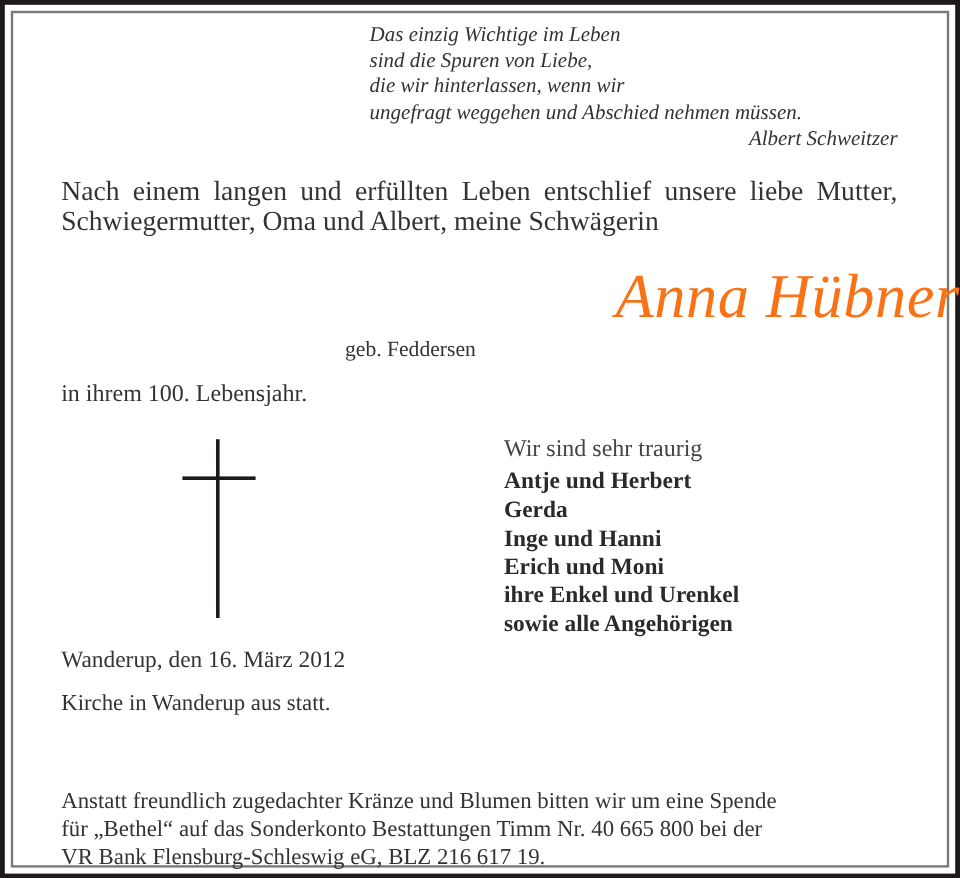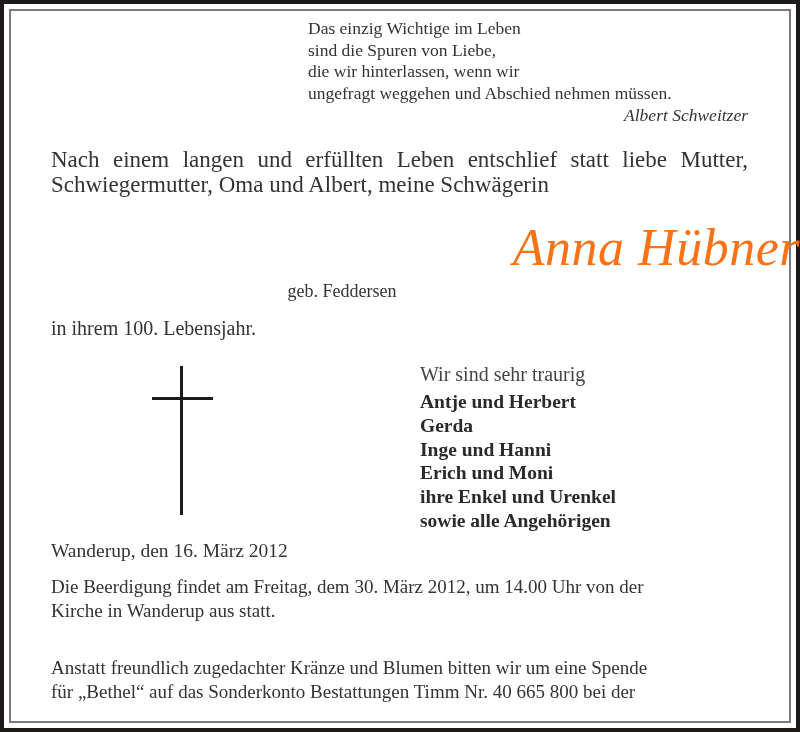--- a/index.html
+++ b/index.html
@@ -27,20 +27,21 @@
       right: 5px; bottom: 5px;
       border: 2px solid #7a7a7a;
       background: #ffffff;
     }
     .abs { position: absolute; white-space: nowrap; }
 
     
     .quote {
       left: 308px; top: 18px;
       font-family: "Liberation Serif", "DejaVu Serif", serif;
+      font-style: italic;
       font-size: 17.5px;
       line-height: 21.5px;
       color: #333;
     }
     .quote-author {
       right: 52px; top: 105px;
       font-family: "Liberation Serif", "DejaVu Serif", serif;
       font-style: italic;
       font-size: 17.5px;
       color: #333;
@@ -161,21 +162,21 @@
 
 <div class="abs intro">
   <div class="line1">
     <span>Nach</span>
     <span>einem</span>
     <span>langen</span>
     <span>und</span>
     <span>erfüllten</span>
     <span>Leben</span>
     <span>entschlief</span>
-    <span>statt</span>
+    <span>unsere</span>
     <span>liebe</span>
     <span>Mutter,</span>
   </div>
   <div>Schwiegermutter, Oma und Albert, meine Schwägerin</div>
 </div>
 
 <div class="abs name">Anna Hübner</div>
 <div class="abs maiden">geb. Feddersen</div>
 <div class="abs age">in ihrem 100. Lebensjahr.</div>
 
@@ -190,20 +191,20 @@
   <div>Gerda</div>
   <div>Inge und Hanni</div>
   <div>Erich und Moni</div>
   <div>ihre Enkel und Urenkel</div>
   <div>sowie alle Angehörigen</div>
 </div>
 
 <div class="abs place-date">Wanderup, den 16. März 2012</div>
 
 <div class="abs funeral">
-  <span class="nl">Die Beerdigung findet am Freitag, dem 30. März 2012, um 14.00 Uhr von der</span>
   <span class="nl">Kirche in Wanderup aus statt.</span>
 </div>
 
 <div class="abs donation">
   <span class="nl">Anstatt freundlich zugedachter Kränze und Blumen bitten wir um eine Spende</span>
   <span class="nl">für „Bethel“ auf das Sonderkonto Bestattungen Timm Nr. 40 665 800 bei der</span>
+  <span class="nl">VR Bank Flensburg-Schleswig eG, BLZ 216 617 19.</span>
 </div>
 
 </body></html>

